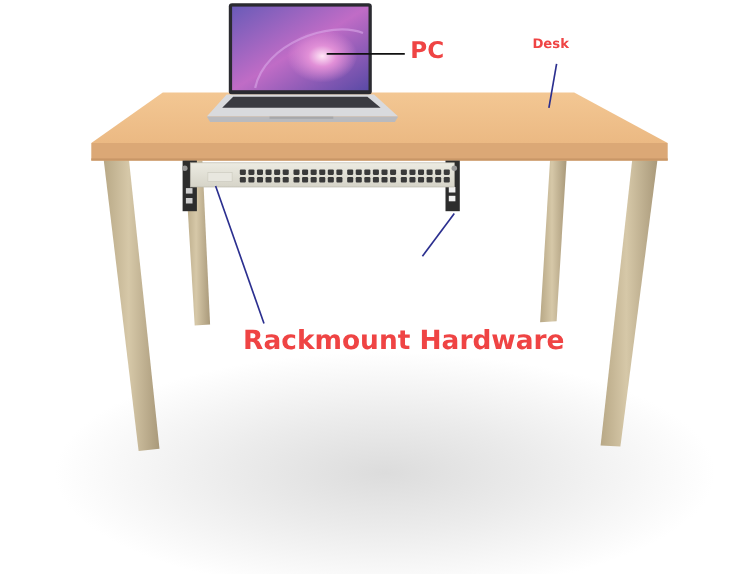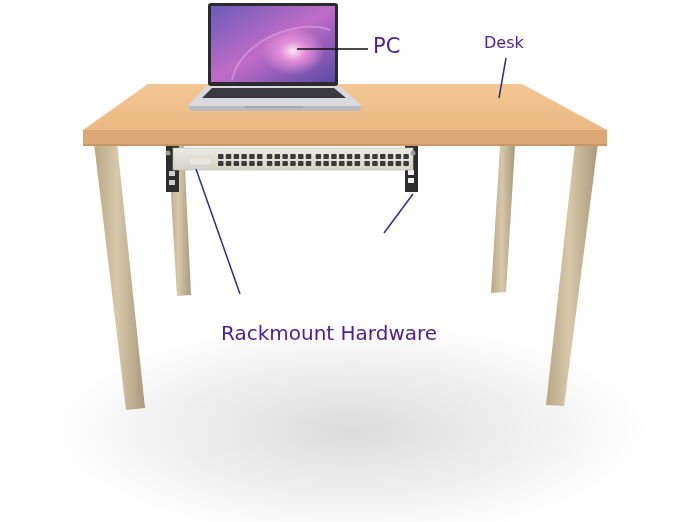--- a/index.html
+++ b/index.html
@@ -1,25 +1,25 @@
 <!DOCTYPE html>
 <html><head>
 <meta charset="utf-8">
 <style>
   html, body { margin:0; padding:0; }
   body { width:679px; height:522px; overflow:hidden; background:#ffffff; position:relative; font-family:"DejaVu Sans", sans-serif; }
   .stage { position:absolute; left:0; top:0; width:679px; height:522px; }
   .floor { position:absolute; left:0; top:0; width:679px; height:522px;
     background: radial-gradient(ellipse 300px 110px at 350px 430px, #dcdcdc 0%, #ebebeb 45%, #ffffff 100%); }
   svg { position:absolute; left:0; top:0; }
-  .label { position:absolute; font-weight:normal; color:#4c1d95; white-space:nowrap; font-family:"DejaVu Sans", sans-serif; }
+  .label { position:absolute; font-weight:bold; color:#ef4444; white-space:nowrap; font-family:"DejaVu Sans", sans-serif; }
   .lbl-pc { left:373px; top:34px; font-size:21px; }
-  .lbl-desk { left:484px; top:33px; font-size:16px; }
+  .lbl-desk { left:484px; top:33px; font-size:12px; }
   .lbl-vrack { left:268px; top:229px; font-size:20px; }
-  .lbl-rack { left:221px; top:295px; font-size:20px;margin-top:26px; }
+  .lbl-rack { left:221px; top:295px; font-size:24px; }
 </style>
 </head>
 <body>
 
 <div class="stage">
   <div class="floor"></div>
 
   <svg width="679" height="522" viewBox="0 0 679 522">
     <defs>
       <linearGradient id="legGrad" x1="0" x2="1" y1="0" y2="0">

